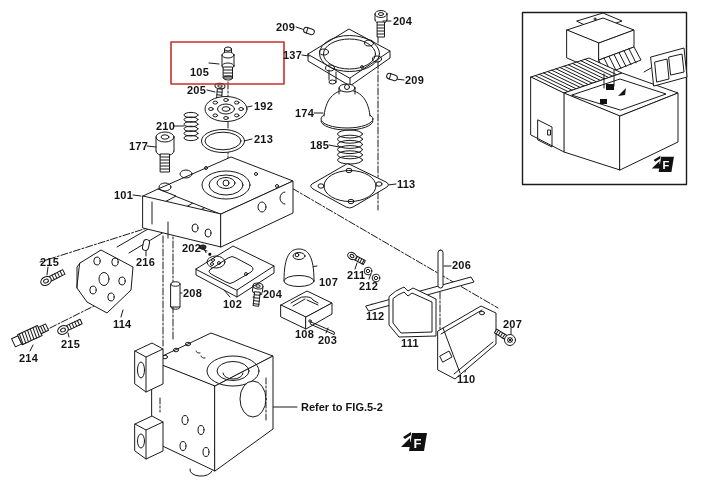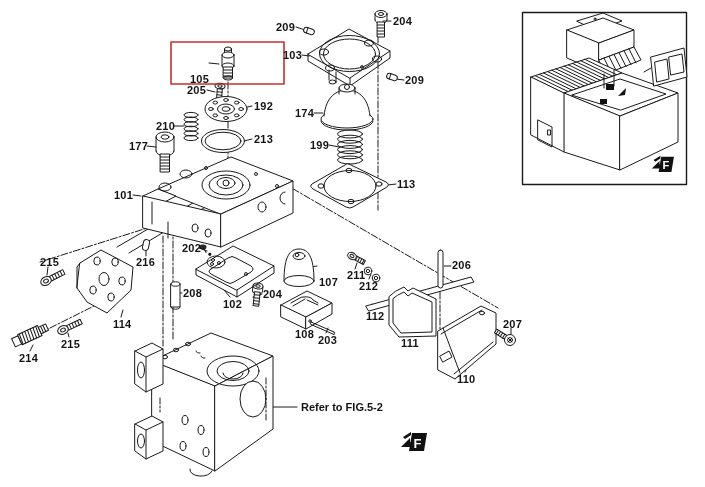--- a/index.html
+++ b/index.html
@@ -379,29 +379,29 @@
   <g transform="translate(400,431)">
     <path d="M1,16 L10,7 L10,11 L12,11 L12,16 Z" fill="#111" stroke="none"></path>
     <path d="M3,6 L11,1 L11,4 L5,8 Z" fill="#111" stroke="none"></path>
     <polygon points="12,2 27,2 24,20 9,20" fill="#111" stroke="none"></polygon>
     <text x="17.5" y="16.5" font-family="Liberation Sans, sans-serif" font-size="13" font-weight="bold" fill="#fff" stroke="none" text-anchor="middle">F</text>
   </g>
 </svg>
 
 <span class="lbl" style="left:276px;top:21px">209</span>
 <span class="lbl" style="left:393px;top:15px">204</span>
-<span class="lbl" style="left:283px;top:49px">103</span>
+<span class="lbl" style="left:283px;top:49px">137</span>
 <span class="lbl" style="left:405px;top:74px">209</span>
-<span class="lbl" style="left:190px;top:73px">105</span>
+<span class="lbl" style="left:190px;top:66px">105</span>
 <span class="lbl" style="left:187px;top:84px">205</span>
 <span class="lbl" style="left:254px;top:100px">192</span>
 <span class="lbl" style="left:295px;top:107px">174</span>
 <span class="lbl" style="left:156px;top:120px">210</span>
 <span class="lbl" style="left:254px;top:133px">213</span>
-<span class="lbl" style="left:310px;top:139px">199</span>
+<span class="lbl" style="left:310px;top:139px">185</span>
 <span class="lbl" style="left:129px;top:140px">177</span>
 <span class="lbl" style="left:397px;top:178px">113</span>
 <span class="lbl" style="left:114px;top:189px">101</span>
 <span class="lbl" style="left:182px;top:242px">202</span>
 <span class="lbl" style="left:136px;top:256px">216</span>
 <span class="lbl" style="left:40px;top:256px">215</span>
 <span class="lbl" style="left:319px;top:276px">107</span>
 <span class="lbl" style="left:347px;top:269px">211</span>
 <span class="lbl" style="left:452px;top:259px">206</span>
 <span class="lbl" style="left:359px;top:280px">212</span>

